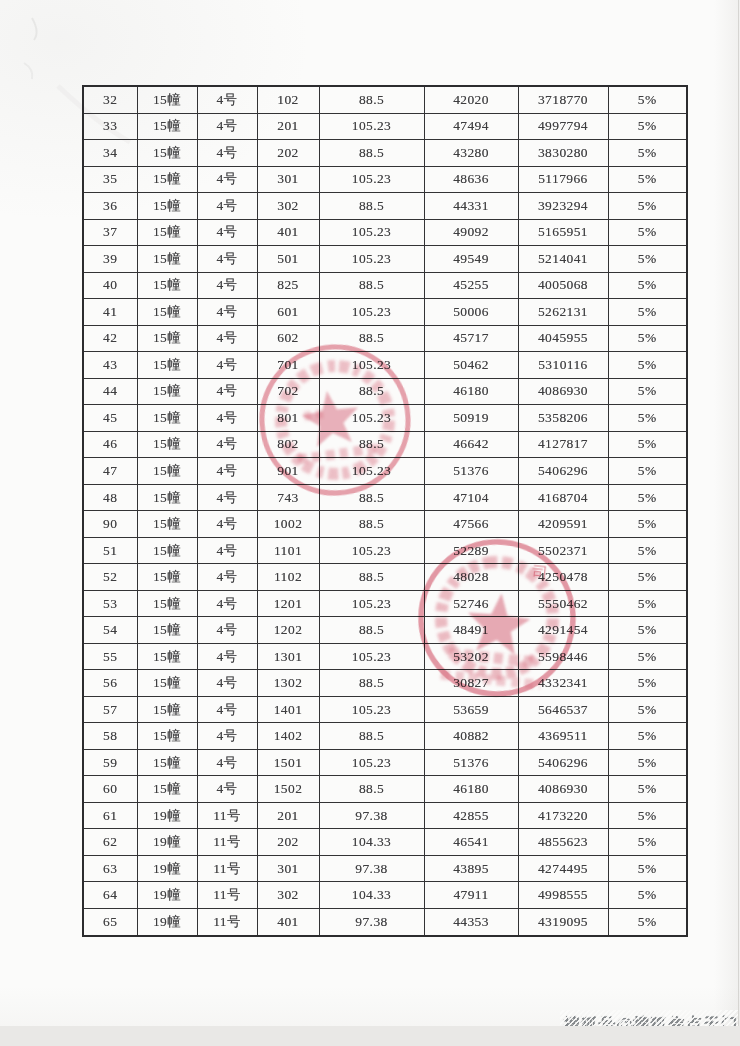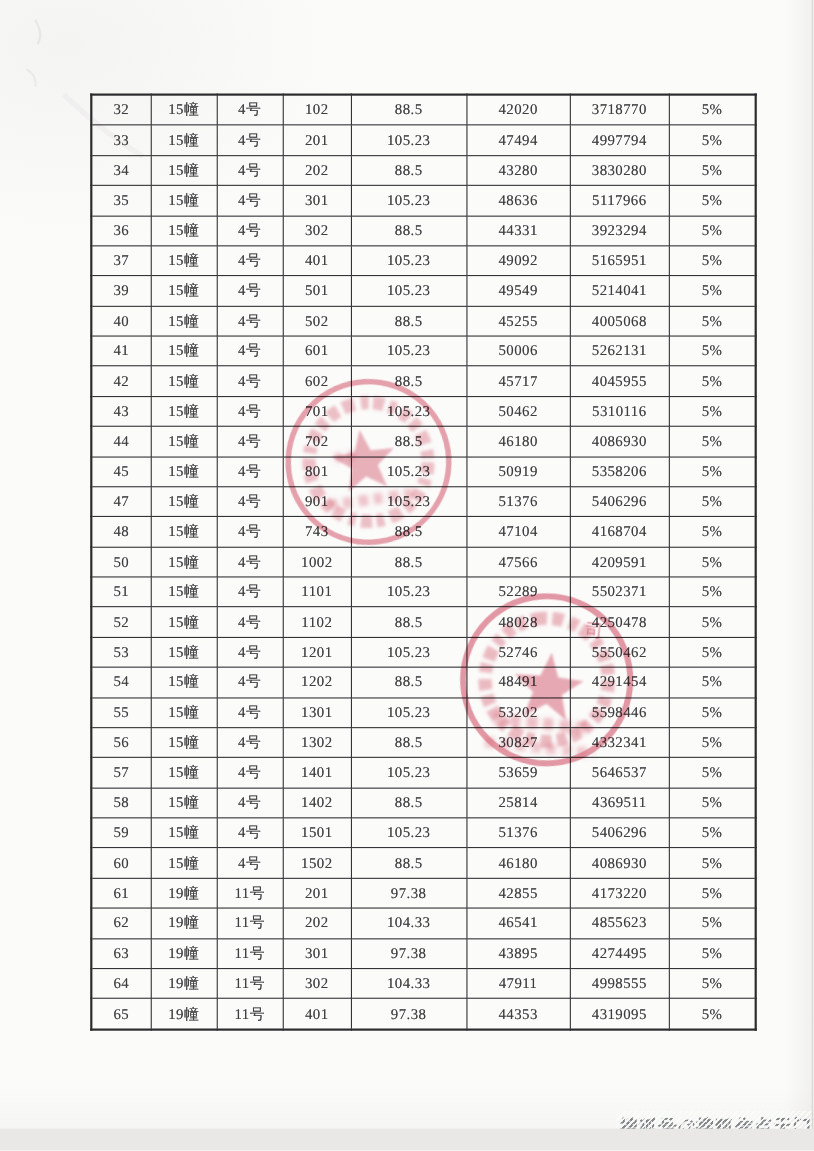--- a/index.html
+++ b/index.html
@@ -152,21 +152,21 @@
           <td>501</td>
           <td>105.23</td>
           <td>49549</td>
           <td>5214041</td>
           <td>5%</td>
         </tr>
         <tr>
           <td>40</td>
           <td>15幢</td>
           <td>4号</td>
-          <td>502</td>
+          <td>825</td>
           <td>88.5</td>
           <td>45255</td>
           <td>4005068</td>
           <td>5%</td>
         </tr>
         <tr>
           <td>41</td>
           <td>15幢</td>
           <td>4号</td>
           <td>601</td>
@@ -209,41 +209,51 @@
           <td>45</td>
           <td>15幢</td>
           <td>4号</td>
           <td>801</td>
           <td>105.23</td>
           <td>50919</td>
           <td>5358206</td>
           <td>5%</td>
         </tr>
         <tr>
+          <td>46</td>
+          <td>15幢</td>
+          <td>4号</td>
+          <td>802</td>
+          <td>88.5</td>
+          <td>46642</td>
+          <td>4127817</td>
+          <td>5%</td>
+        </tr>
+        <tr>
           <td>47</td>
           <td>15幢</td>
           <td>4号</td>
           <td>901</td>
           <td>105.23</td>
           <td>51376</td>
           <td>5406296</td>
           <td>5%</td>
         </tr>
         <tr>
           <td>48</td>
           <td>15幢</td>
           <td>4号</td>
           <td>743</td>
           <td>88.5</td>
           <td>47104</td>
           <td>4168704</td>
           <td>5%</td>
         </tr>
         <tr>
-          <td>50</td>
+          <td>90</td>
           <td>15幢</td>
           <td>4号</td>
           <td>1002</td>
           <td>88.5</td>
           <td>47566</td>
           <td>4209591</td>
           <td>5%</td>
         </tr>
         <tr>
           <td>51</td>
@@ -314,21 +324,21 @@
           <td>53659</td>
           <td>5646537</td>
           <td>5%</td>
         </tr>
         <tr>
           <td>58</td>
           <td>15幢</td>
           <td>4号</td>
           <td>1402</td>
           <td>88.5</td>
-          <td>25814</td>
+          <td>40882</td>
           <td>4369511</td>
           <td>5%</td>
         </tr>
         <tr>
           <td>59</td>
           <td>15幢</td>
           <td>4号</td>
           <td>1501</td>
           <td>105.23</td>
           <td>51376</td>

